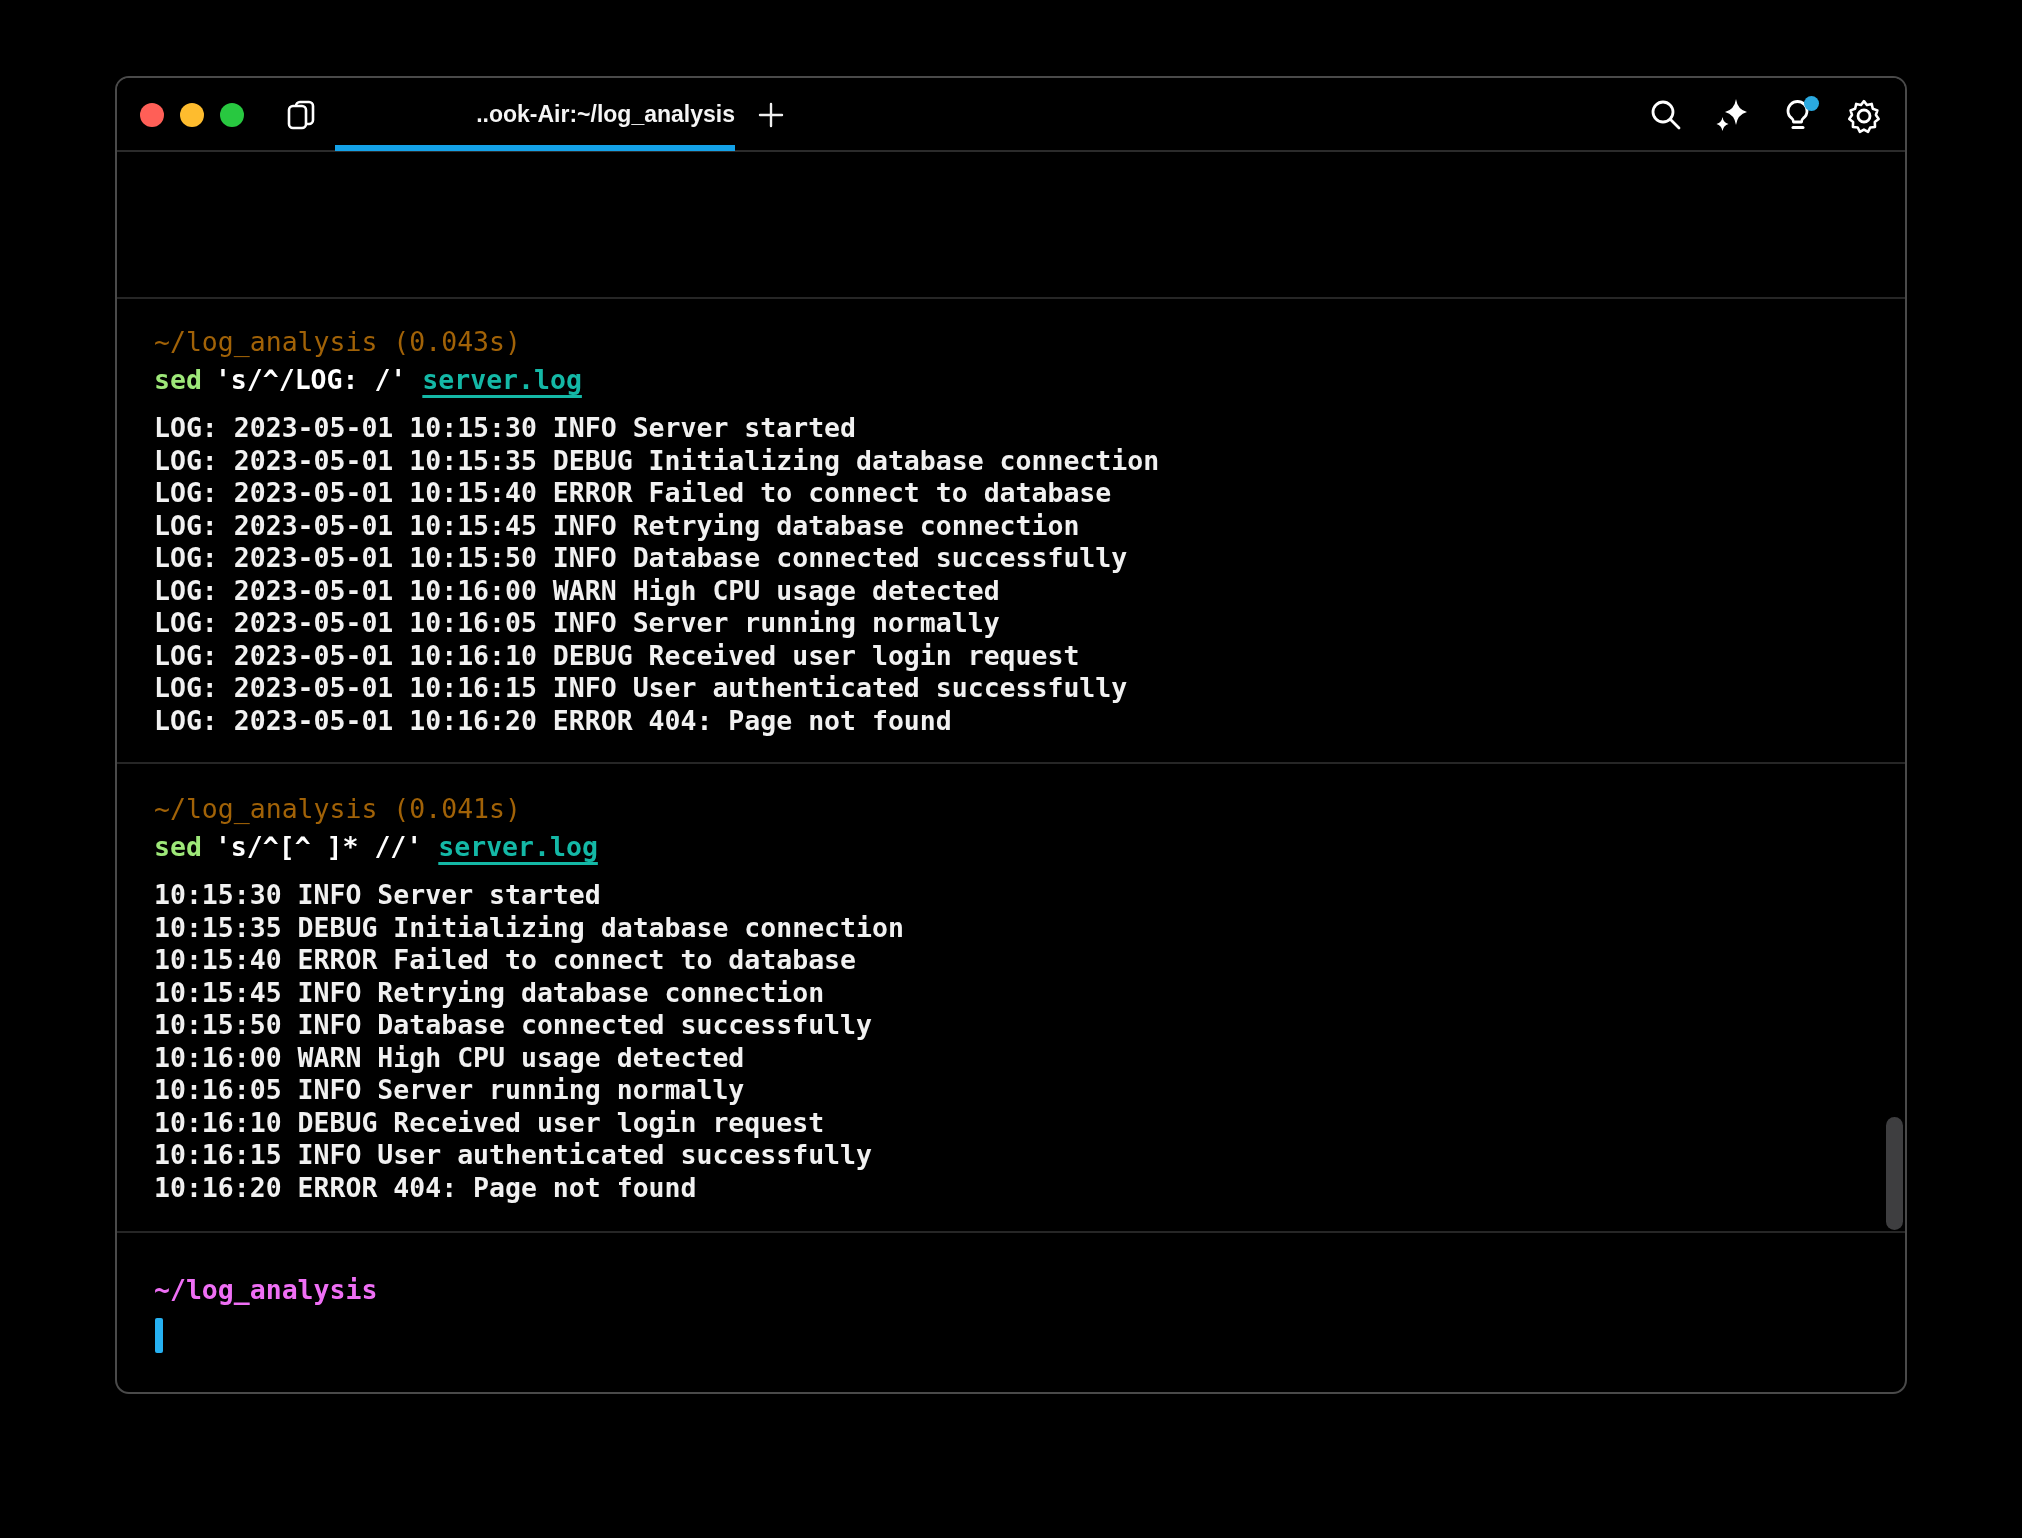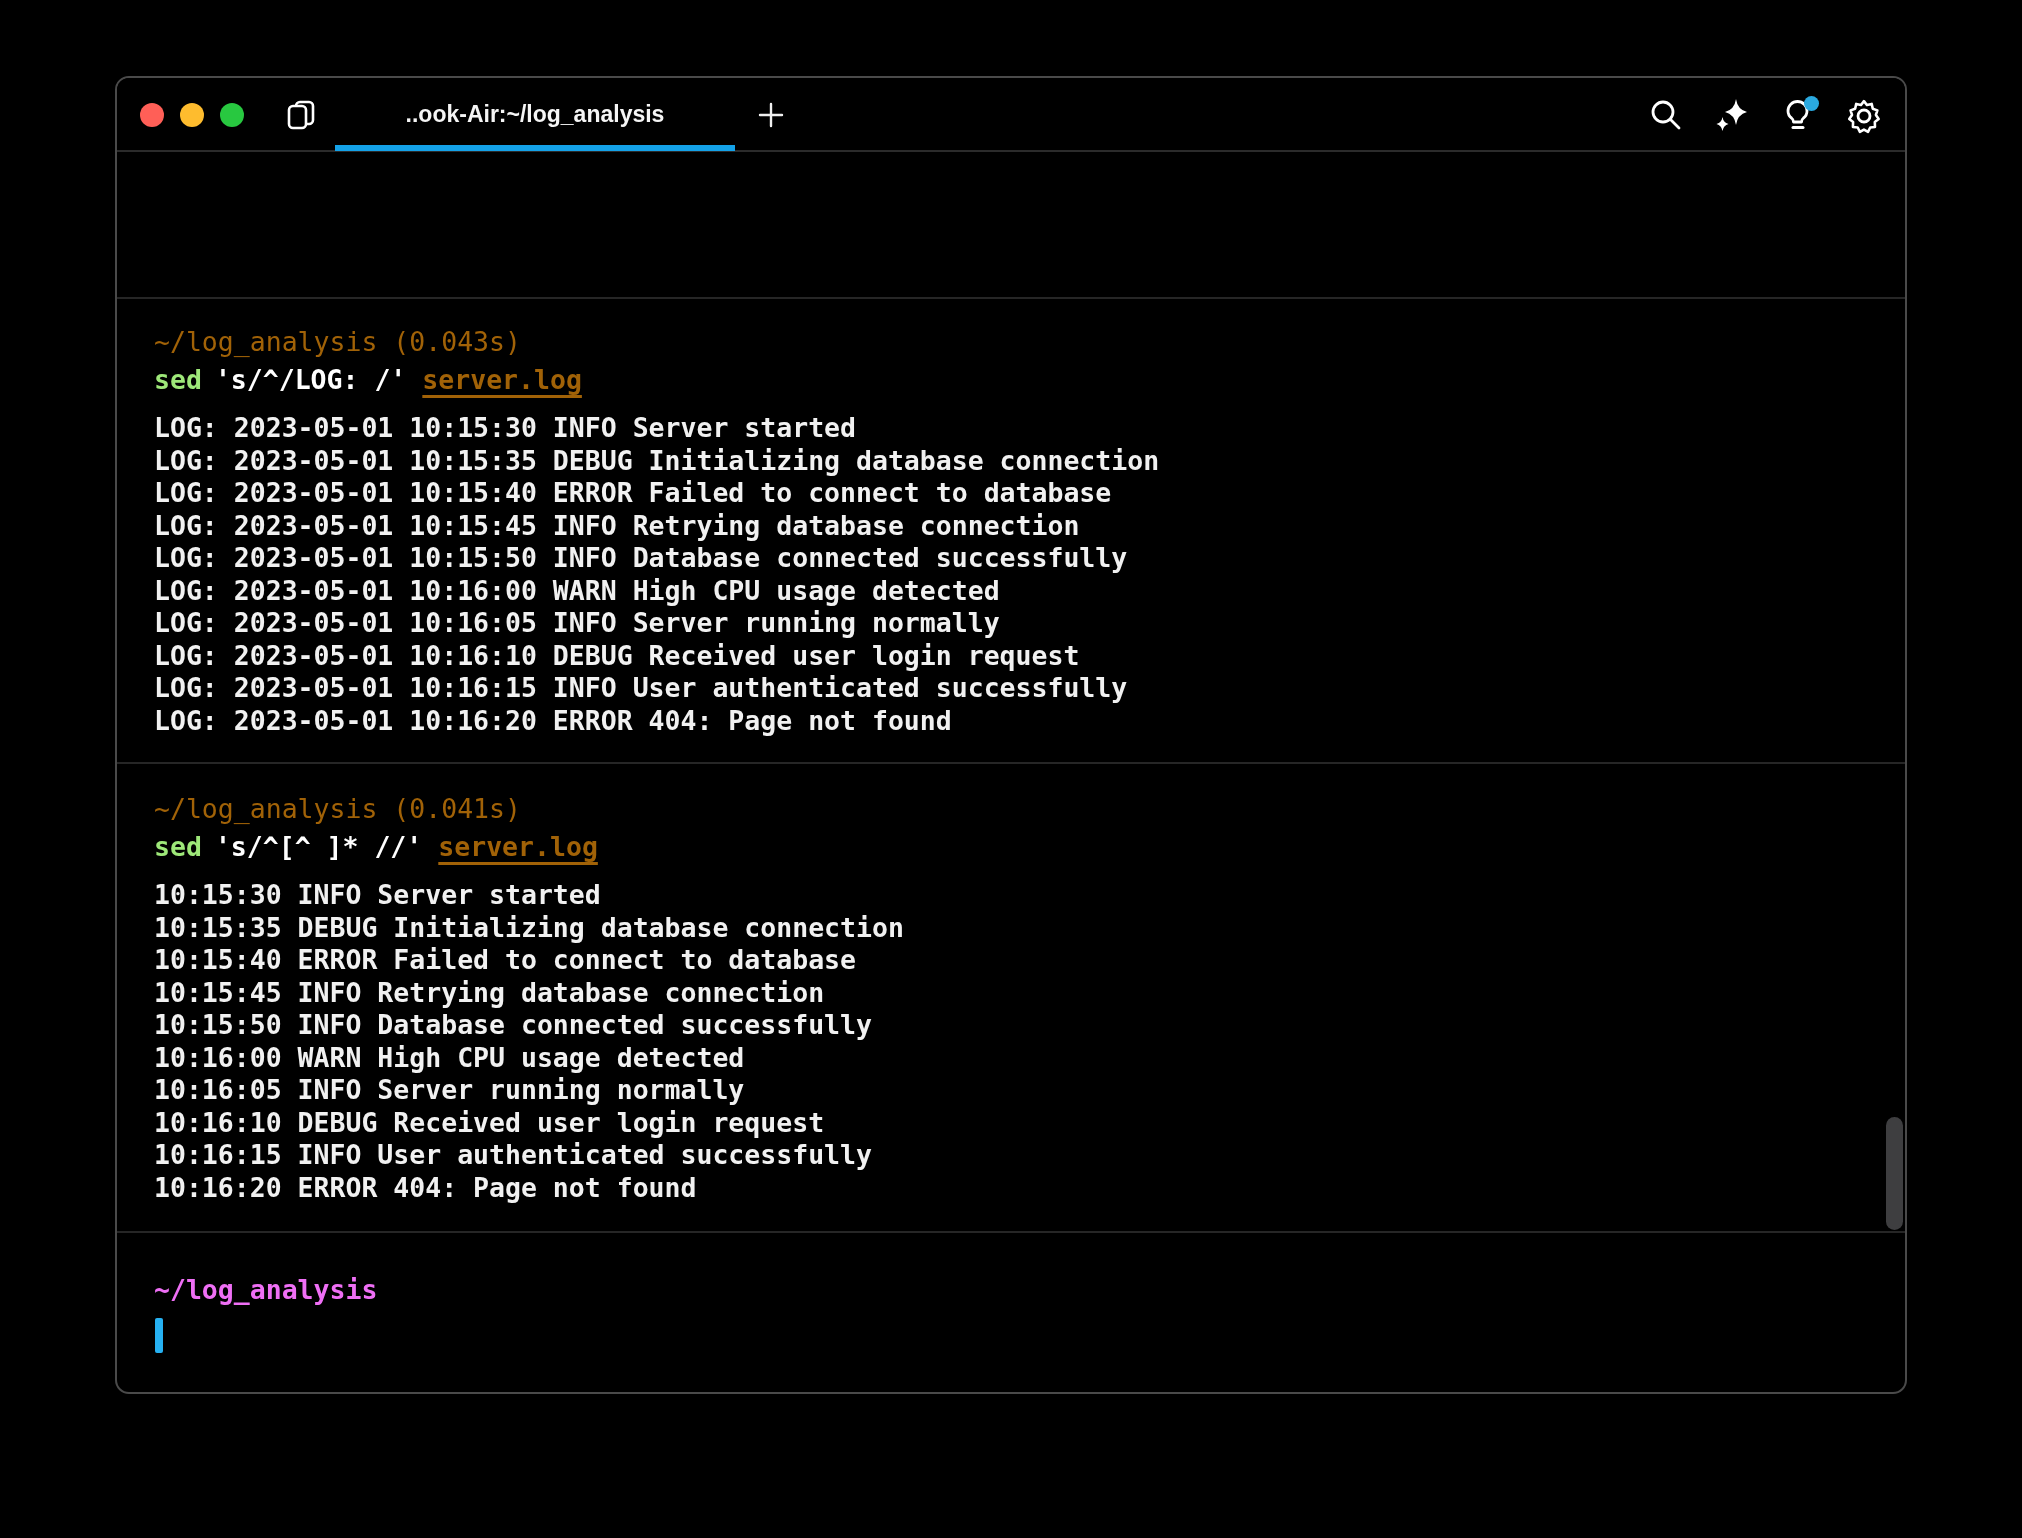--- a/index.html
+++ b/index.html
@@ -27,21 +27,21 @@
     background: #000;
   }
   .traffic { position: absolute; top: 25px; left: 23px; display: flex; gap: 16px; }
   .light { width: 24px; height: 24px; border-radius: 50%; }
   .light.red { background: #ff5f57; }
   .light.yellow { background: #febc2e; }
   .light.green { background: #28c840; }
   .pages-icon { position: absolute; left: 166px; top: 19px; width: 36px; height: 36px; }
   .tab {
     position: absolute; left: 218px; top: 0; width: 400px; height: 72px;
-    display: flex; align-items: center; justify-content: center;
+    display: flex; align-items: center; justify-content: flex-end;
   }
   .tab-title {
     color: #f5f5f5;
     font-family: "Liberation Sans", sans-serif;
     font-weight: bold;
     font-size: 23px;
     white-space: nowrap;
   }
   .tab-underline {
     position: absolute; left: 218px; top: 67px; width: 400px; height: 6px;
@@ -62,21 +62,21 @@
   .separator {
     position: absolute; left: 0; right: 0; height: 2px;
     background: #262626;
   }
   .mono { font-size: 26.5px; line-height: 32.5px; white-space: pre; }
   .blk-header { color: #a16207; font-weight: 400; }
   .cmd-line { font-weight: 700; }
   .tok-prog { color: #9ee879; margin-right: 13px; }
   .tok-str  { color: #ffffff; margin-right: 16px; }
   .tok-file {
-    color: #a16207;
+    color: #14b8a6;
     text-decoration: underline;
     text-decoration-thickness: 2.5px;
     text-underline-offset: 6px;
   }
   .out-line { color: #f1f1f1; font-weight: 700; }
   .abs { position: absolute; left: 37px; }
   .prompt-path { color: #ef6ff5; font-weight: 700; }
   .cursor {
     position: absolute; left: 38px; top: 1240px;
     width: 8px; height: 35px;

